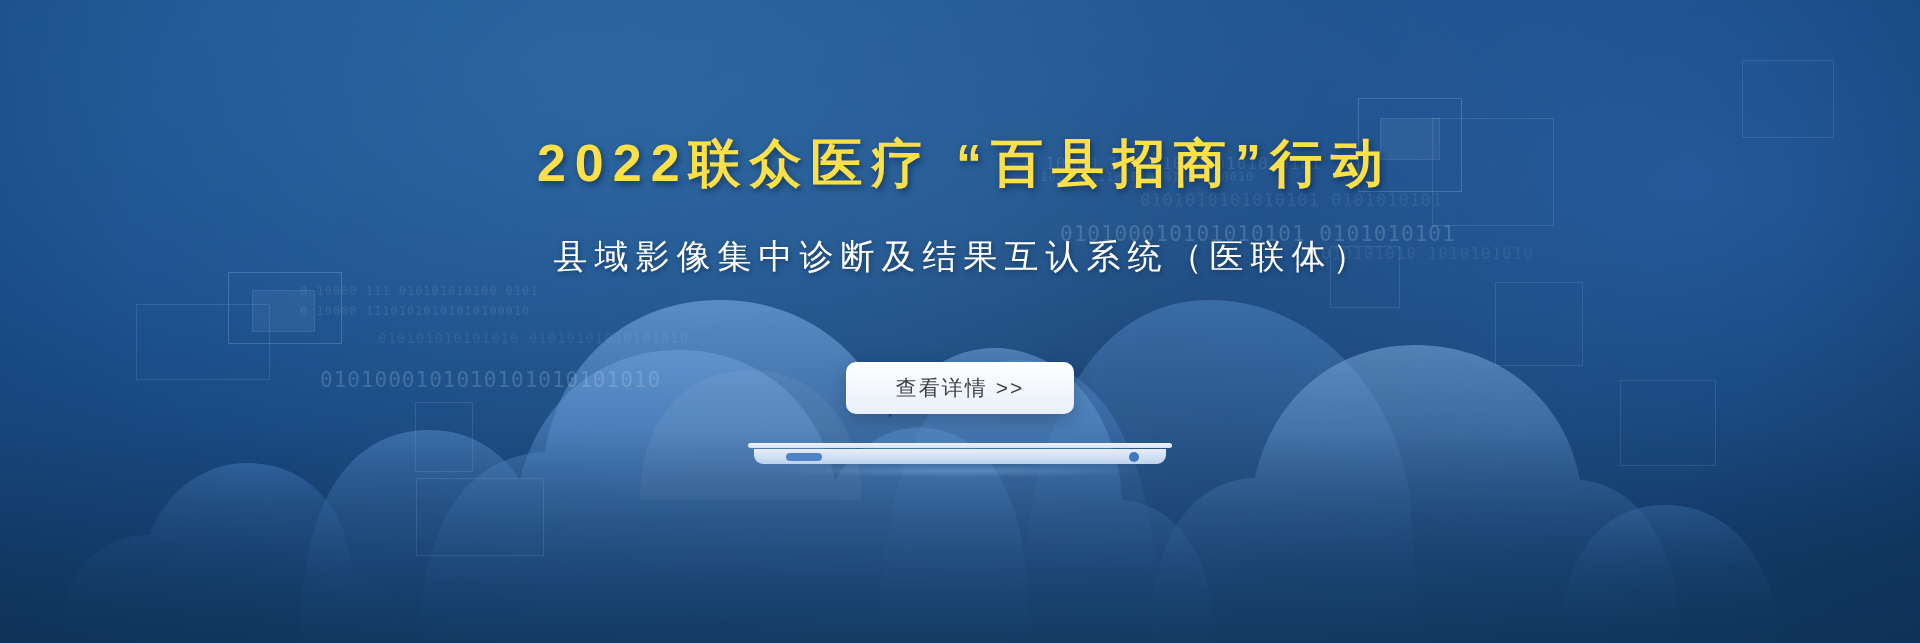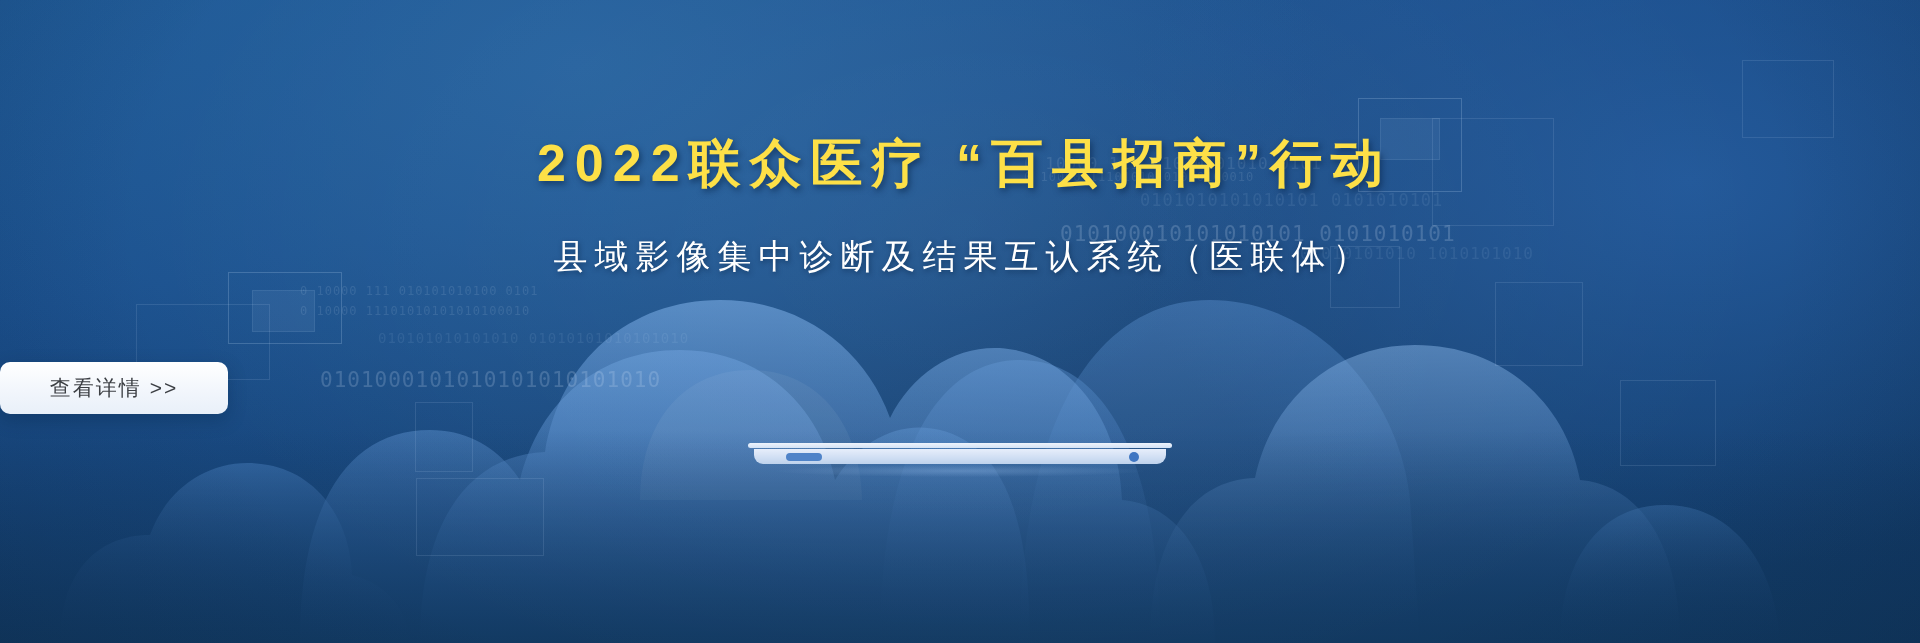--- a/index.html
+++ b/index.html
@@ -102,21 +102,21 @@
     white-space: nowrap;
   }
 
   
   .cta-wrap {
     position: absolute;
     top: 362px;
     left: 0;
     width: 1920px;
     display: flex;
-    justify-content: flex-start;
+    justify-content: center;
   }
   .cta {
     display: inline-flex;
     align-items: center;
     justify-content: center;
     min-width: 228px;
     height: 52px;
     padding: 0 26px;
     border: none;
     border-radius: 10px;

